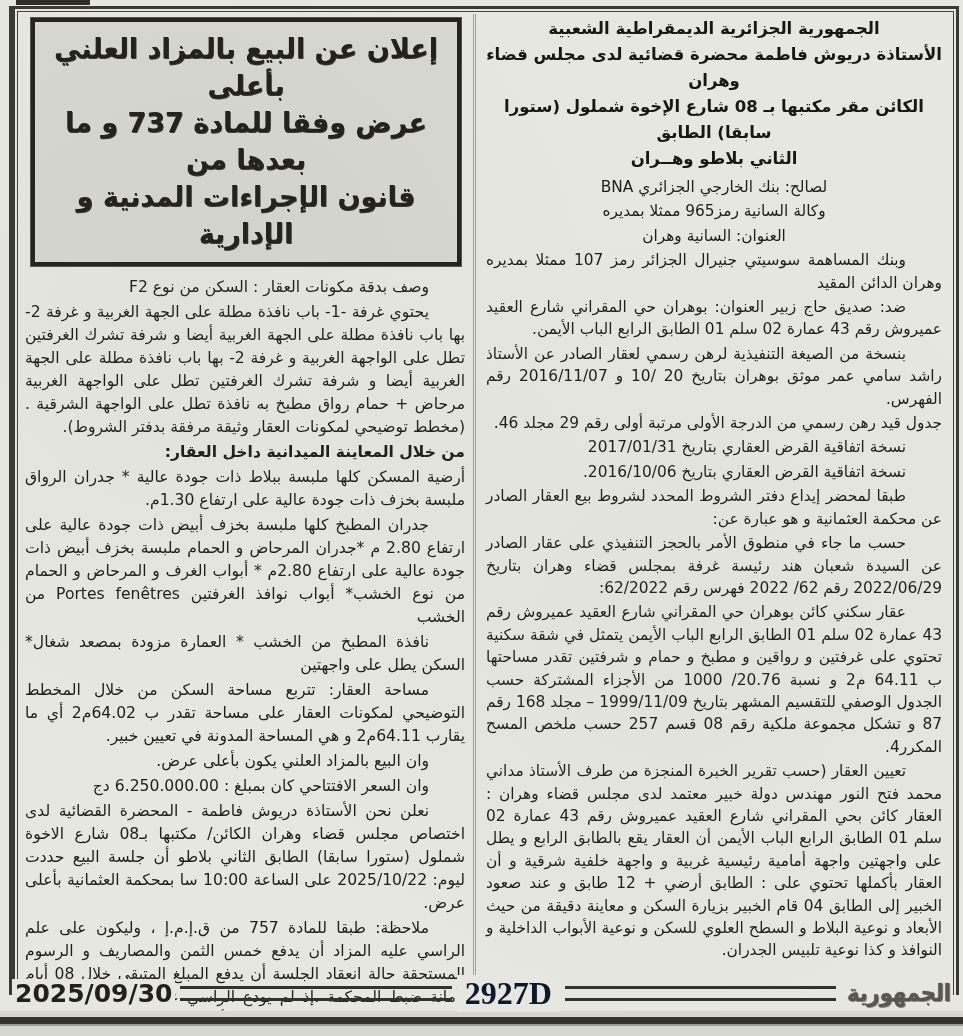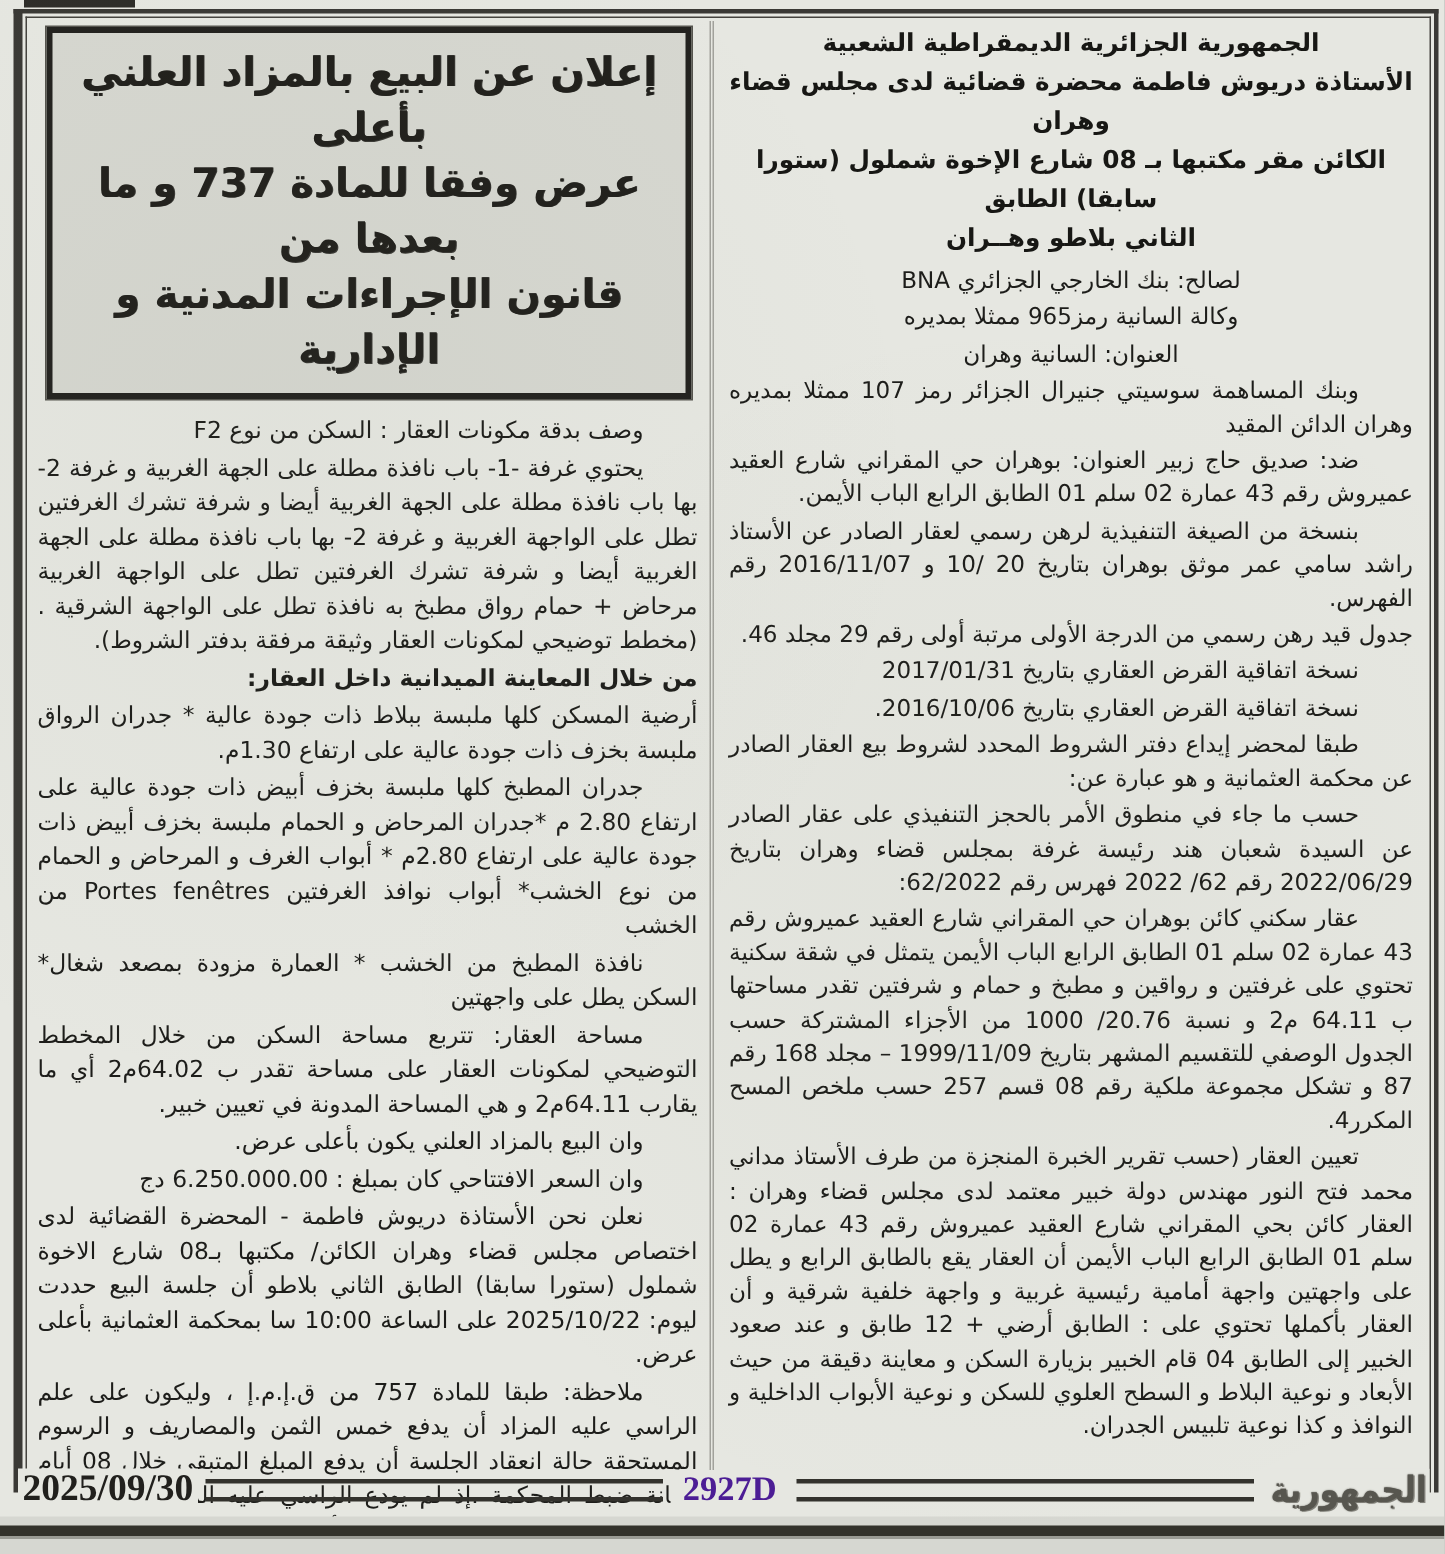--- a/index.html
+++ b/index.html
@@ -70,31 +70,30 @@
   
   .footer{
     position:absolute;left:0;right:0;top:974px;height:38px;
     display:flex;align-items:center;direction:ltr;z-index:5;
   }
   .footer .date{
     margin-left:12px;padding:0 3px;
     background:#e6e7e1;
     font-weight:bold;font-size:25px;letter-spacing:0;
     color:#21201d;
-    font-family:Liberation Serif, serif;
   }
   .footer .rule{
     flex:1;height:9px;margin:0 5px;
     border-top:3px solid #33322d;
     border-bottom:3px solid #33322d;
   }
   .footer .ref{
     padding:0 8px;background:#e6e7e1;
     font-family:"Liberation Serif",serif;
-    font-weight:bold;font-size:23px;color:#4c1d95;
+    font-weight:bold;font-size:32px;color:#0f172a;
   }
   .footer .paper-logo{
     margin:0 10px 0 4px;padding:0 2px;background:#e6e7e1;
     font-weight:bold;font-size:21px;color:#57564f;
     text-shadow:0 0 1px #57564f, 1px 1px 0 #8a8982;
     transform:scaleY(1.15);
   }
   
   .bottom-band{
     position:absolute;left:0;right:0;bottom:0;height:25px;

